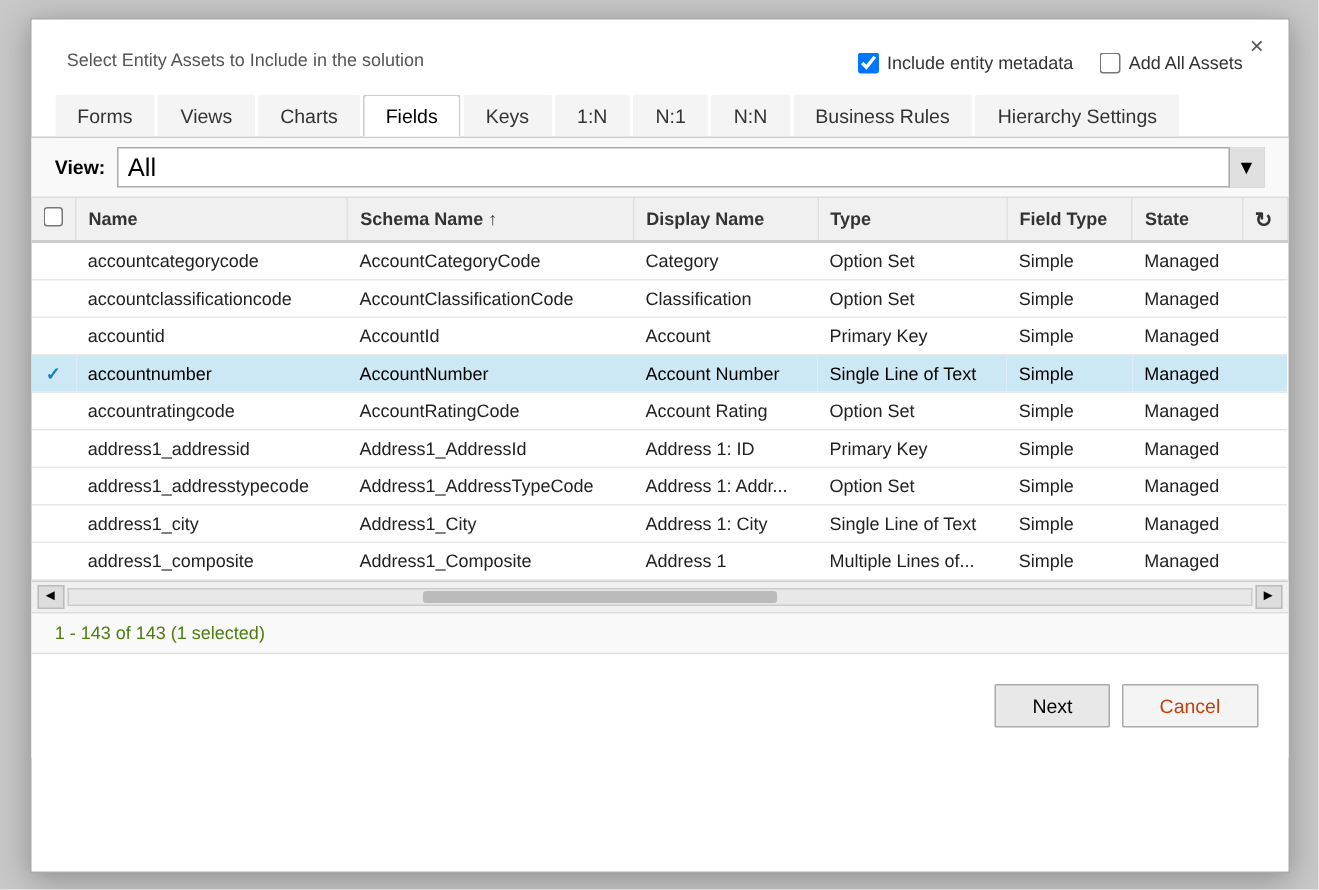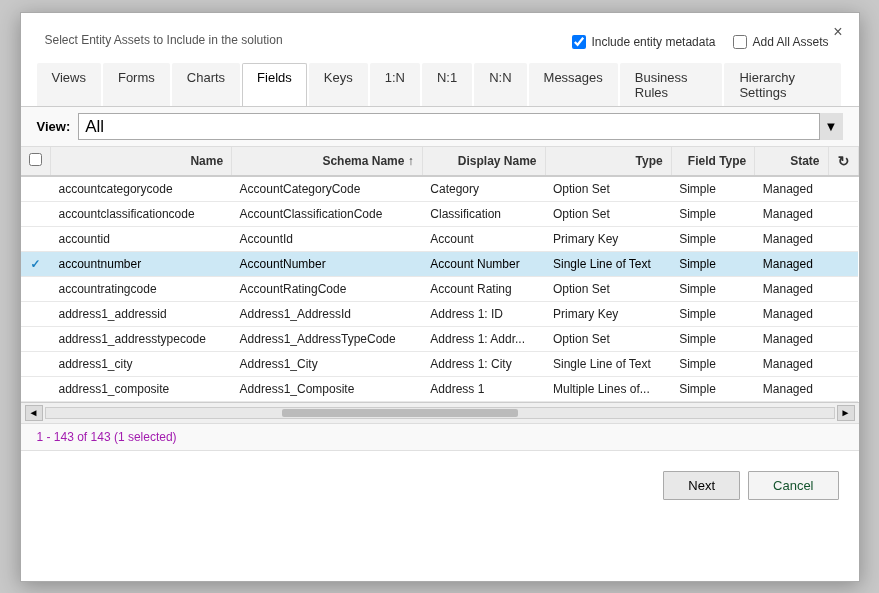--- a/index.html
+++ b/index.html
@@ -138,21 +138,21 @@
       width: 100%;
       border-collapse: collapse;
       min-width: 700px;
     }
     thead tr {
       background: #f0f0f0;
       border-bottom: 2px solid #ccc;
     }
     th {
       padding: 6px 8px;
-      text-align: right;
+      text-align: left;
       font-weight: 600;
       font-size: 12px;
       color: #333;
       border-right: 1px solid #e0e0e0;
       white-space: nowrap;
     }
     th:first-child { width: 30px; text-align: center; }
     th.refresh-col { width: 30px; }
     td {
       padding: 5px 8px;
@@ -195,21 +195,21 @@
       left: 30%;
       width: 30%;
       top: 1px;
       bottom: 1px;
       background: #bbb;
       border-radius: 2px;
     }
     .status-bar {
       padding: 6px 16px;
       font-size: 12px;
-      color: #a21caf;
+      color: #4d7c0f;
       background: #f9f9f9;
       border-top: 1px solid #ddd;
     }
     .dialog-footer {
       display: flex;
       justify-content: flex-end;
       padding: 20px 20px;
       gap: 8px;
       border-top: 1px solid #e0e0e0;
       background: #fff;
@@ -220,21 +220,21 @@
       border: 1px solid #aaa;
       cursor: pointer;
       border-radius: 1px;
     }
     .btn-primary {
       background: #e8e8e8;
       color: #000;
     }
     .btn-secondary {
       background: #f4f4f4;
-      color: #14532d;
+      color: #c2410c;
     }
     .checkmark { color: #1a7fc1; font-weight: bold; }
   </style>
 </head>
 <body>
 
 <div class="dialog">
 
   <button class="dialog-close">×</button>
 
@@ -247,29 +247,28 @@
       <input type="checkbox" checked="" style="">
       <label>Include entity metadata</label>
     </div>
     <div class="option-item">
       <input type="checkbox" style="">
       <label>Add All Assets</label>
     </div>
   </div>
 
   <div class="tabs-bar" id="tabs-container">
-  <div class="tab">Views</div>
-      <div class="tab">Forms</div>
+  <div class="tab">Forms</div>
+      <div class="tab">Views</div>
       <div class="tab">Charts</div>
       <div class="tab active">Fields</div>
       <div class="tab">Keys</div>
       <div class="tab">1:N</div>
       <div class="tab">N:1</div>
       <div class="tab">N:N</div>
-      <div class="tab">Messages</div>
       <div class="tab">Business Rules</div>
       <div class="tab">Hierarchy Settings</div>
     </div>
 
   <div class="view-bar">
     <span class="view-label">View:</span>
     <div class="view-select-wrapper">
       <select class="view-select" id="view-select">
       <option value="All">All</option><option value="Custom">Custom</option><option value="Managed">Managed</option><option value="Unmanaged">Unmanaged</option></select>
       <div class="view-select-arrow">

